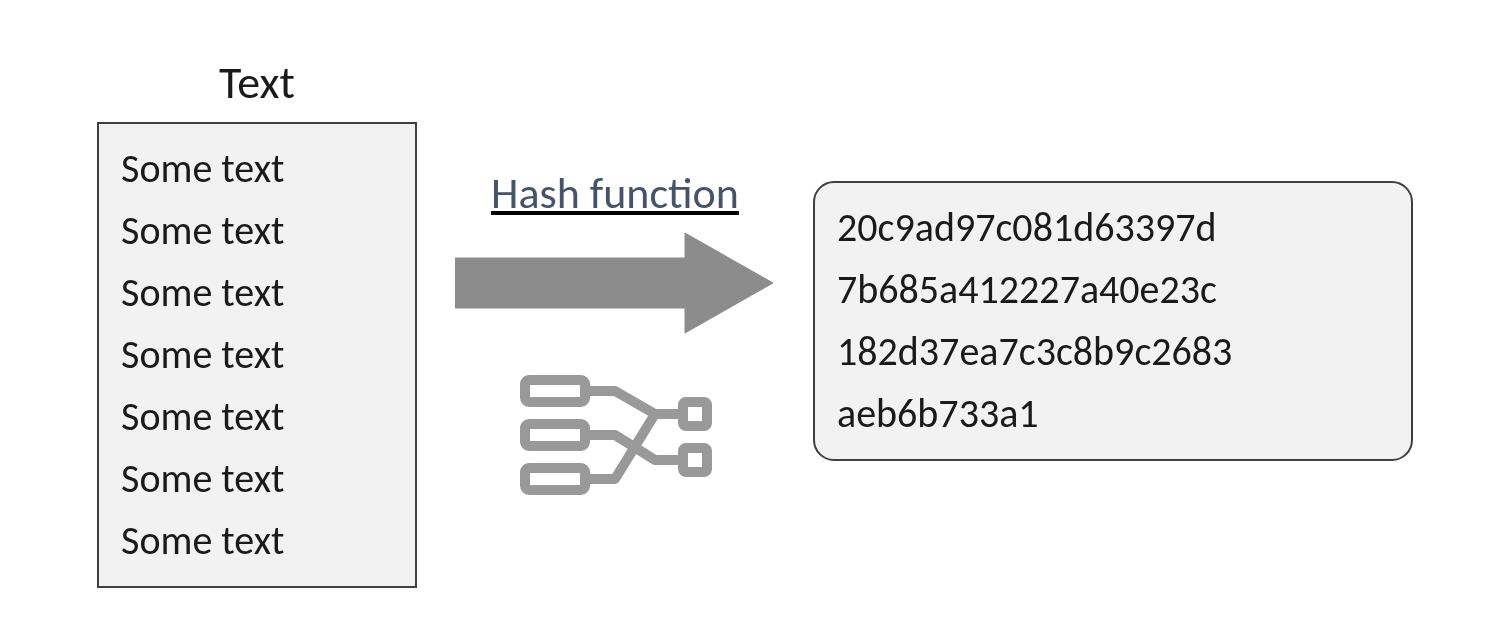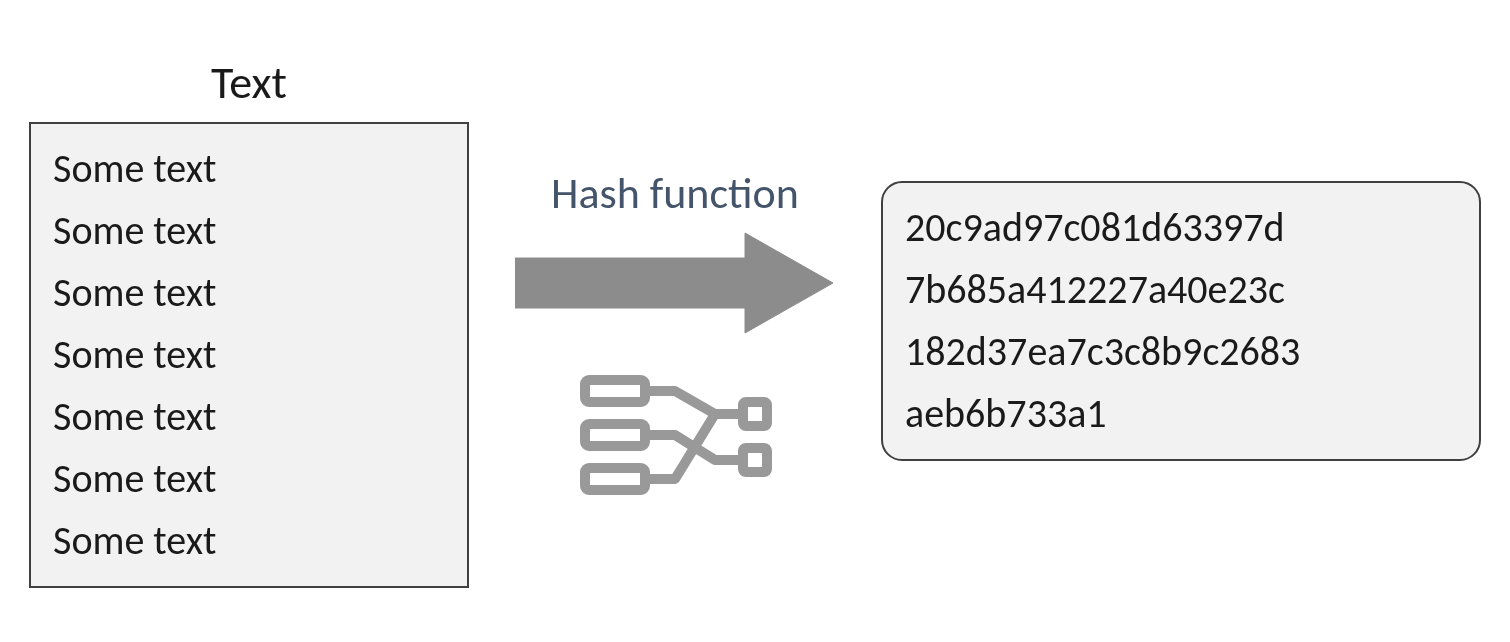--- a/index.html
+++ b/index.html
@@ -13,21 +13,21 @@
       width: 1510px;
       height: 642px;
       position: relative;
     }
     .container {
       display: flex;
       align-items: center;
       justify-content: center;
       width: 100%;
       height: 100%;
-      gap: 16px;
+      gap: 8px;
       padding: 20px 96px;
     }
     .column {
       display: flex;
       flex-direction: column;
       align-items: center;
     }
     .heading {
       font-size: 46px;
       font-weight: 400;
@@ -36,33 +36,34 @@
     }
     .box {
       border: 2px solid #404040;
       background: #f2f2f2;
       padding: 14px 22px;
       font-size: 40px;
       color: #1a1a1a;
       line-height: 1.55;
     }
     .left-box {
-      width: 440px;
+      width: 320px;
     }
     .right-box {
       width: 600px;
       font-size: 40px;
       border-radius: 21px;
     }
     .middle {
       display: flex;
       flex-direction: column;
       align-items: center;
       margin: 0 30px;
       padding-top: 40px;
+      text-decoration: underline;
     }
     .function-label {
       font-size: 44px;
       font-weight: 400;
       color: #44546a;
       margin-bottom: 8px;
     }
     .arrow-wrap {
       margin-bottom: 20px;
     }

